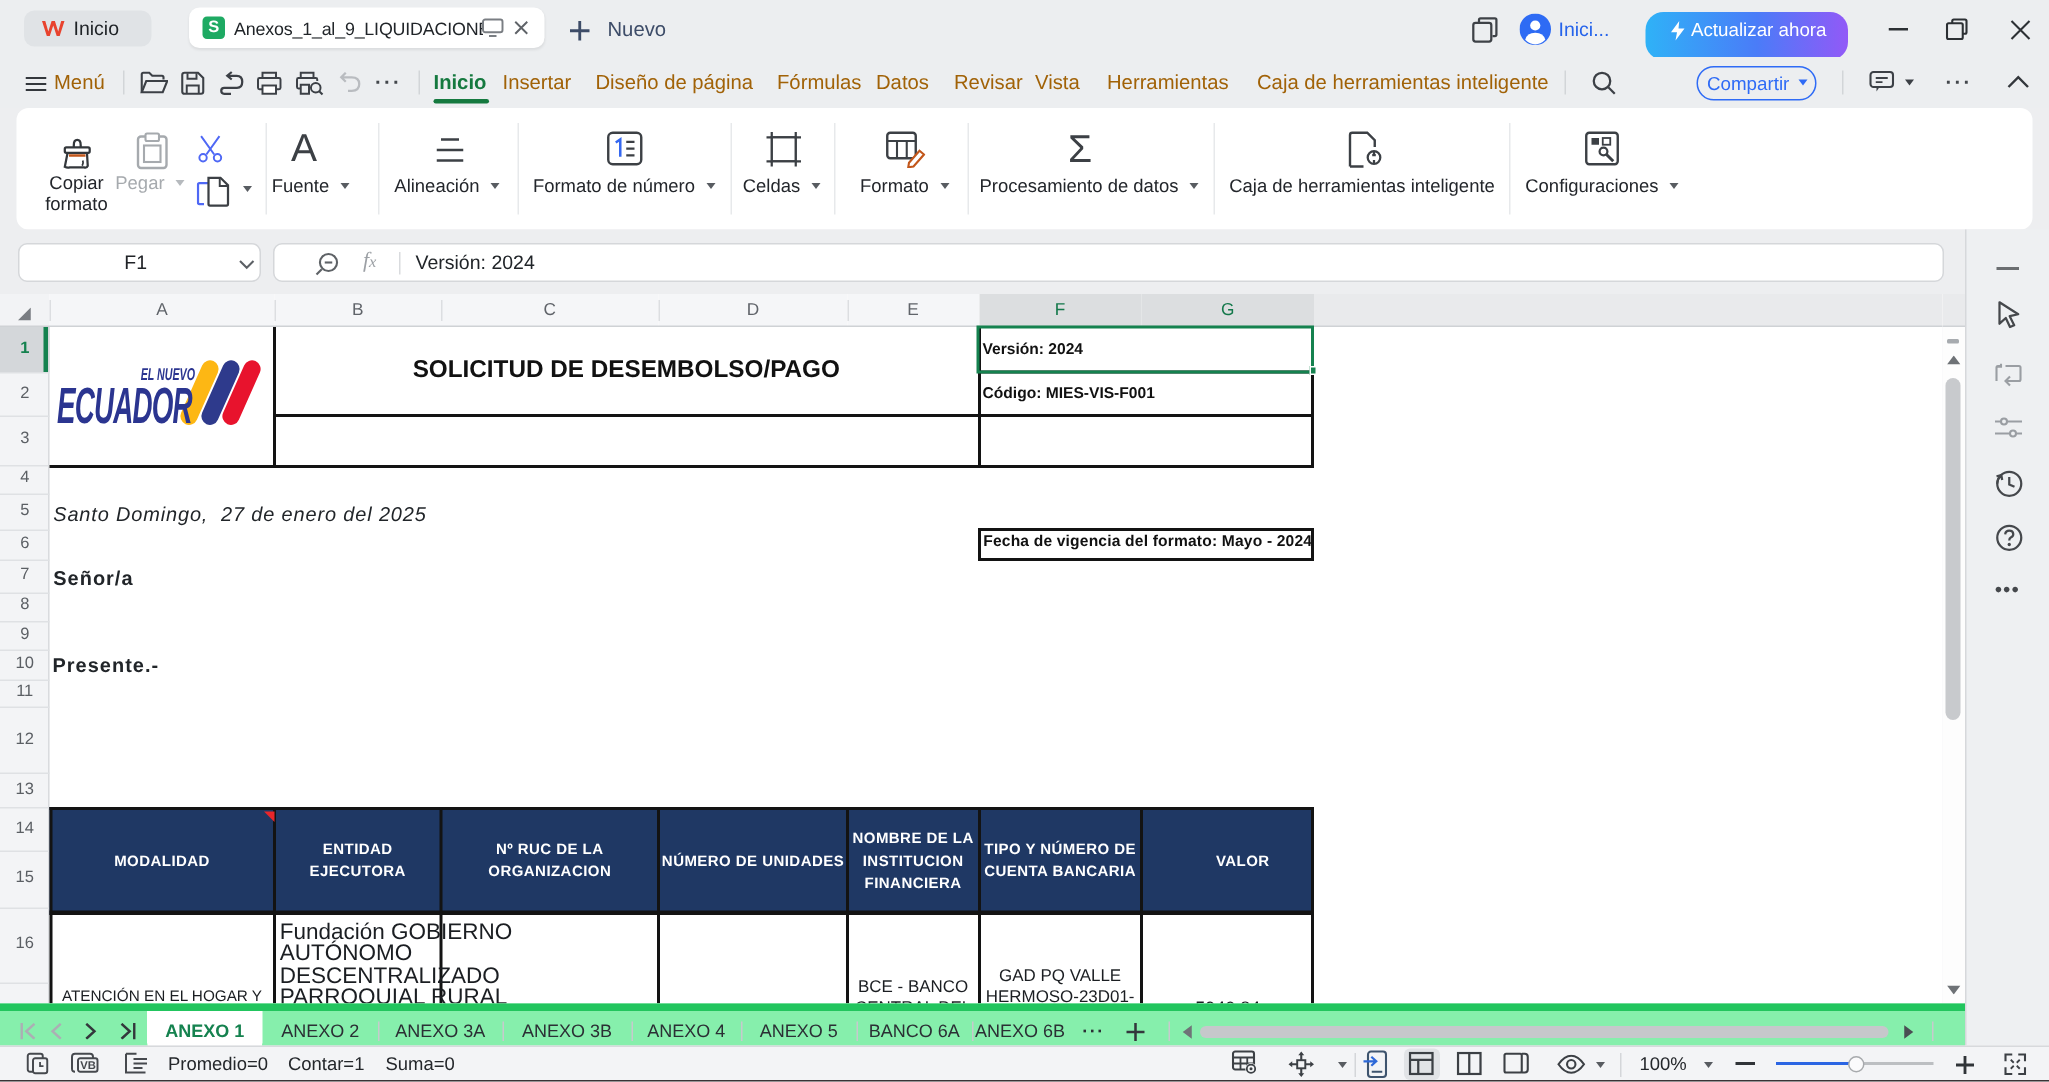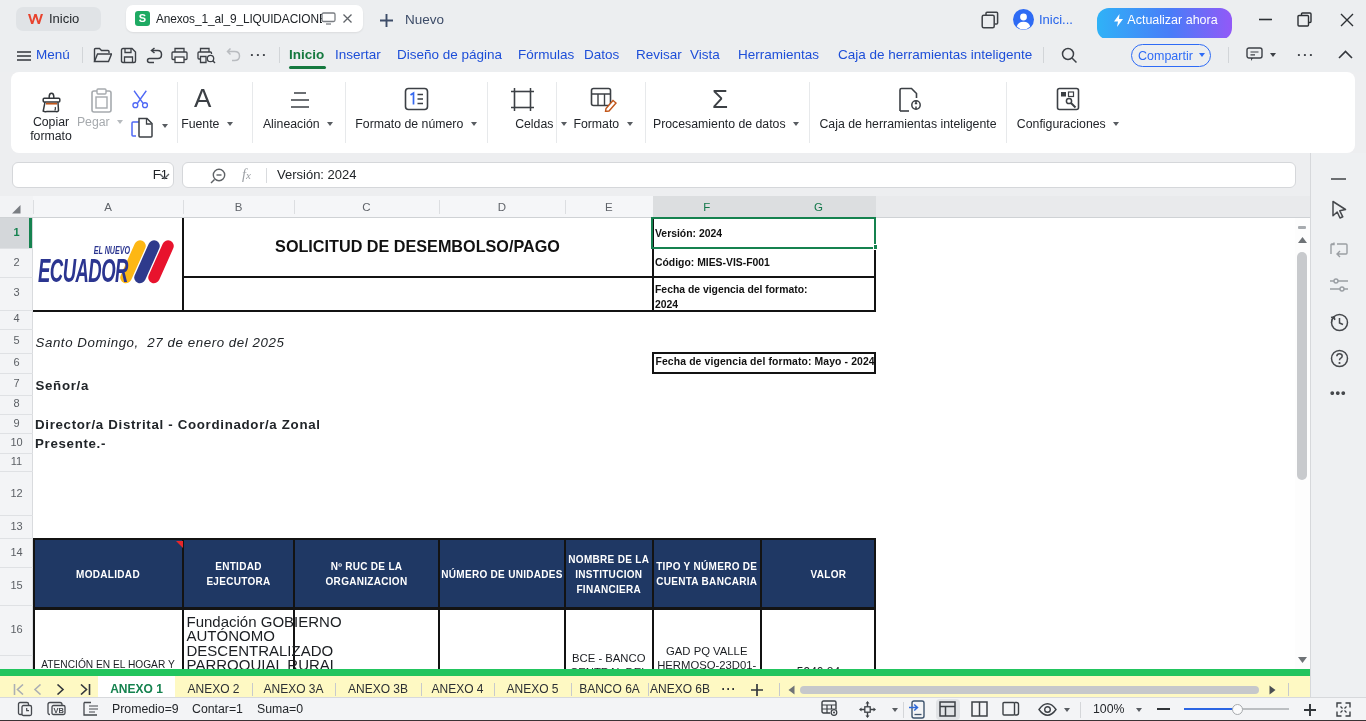--- a/index.html
+++ b/index.html
@@ -8,21 +8,21 @@
 .ic{position:absolute}
 svg{display:block}
 
 #titlebar{position:absolute;left:0;top:0;width:1366px;height:38px;background:#eceef0}
 .hometab{position:absolute;left:16px;top:7px;width:85px;height:24px;background:#e0e3e6;border-radius:7px}
 .doctab{position:absolute;left:126px;top:5px;width:237px;height:27px;background:#fff;border-radius:7px;box-shadow:0 1px 2px rgba(0,0,0,.08)}
 .sbadge{position:absolute;left:9px;top:6px;width:15px;height:15px;background:#1eaa63;border-radius:3px;color:#fff;font-size:11px;font-weight:bold;text-align:center;line-height:15px}
 .pill{position:absolute;left:1097px;top:8px;width:135px;height:32px;border-radius:12px;background:linear-gradient(90deg,#2fb2f7 0%,#4a7cf8 55%,#9259f7 100%);color:#fff;font-size:12.5px;line-height:24px;text-align:center;padding-left:16px}
 
 #menubar{position:absolute;left:0;top:38px;width:1366px;height:34px;background:#eceef0}
-.mitem{position:absolute;top:0;height:34px;line-height:34px;font-size:13.5px;color:#1d4ed8;white-space:nowrap}
+.mitem{position:absolute;top:0;height:34px;line-height:34px;font-size:13.5px;color:#a16207;white-space:nowrap}
 .msep{position:absolute;top:9px;width:1px;height:16px;background:#d2d5d8}
 
 #toolbar{position:absolute;left:0;top:72px;width:1366px;height:81px}
 #tpanel{position:absolute;left:11px;top:0;width:1344px;height:81px;background:#fff;border-radius:8px}
 .tsep{position:absolute;top:10px;width:1px;height:61px;background:#e7e9eb}
 .tlabel{position:absolute;font-size:12.3px;color:#23262b;white-space:nowrap;text-align:center}
 .caret{display:inline-block;width:0;height:0;border-left:3.5px solid transparent;border-right:3.5px solid transparent;border-top:4px solid #585c61;vertical-align:2px;margin-left:4px}
 
 #fbar{position:absolute;left:0;top:153px;width:1366px;height:43px;background:#edeef0}
 .namebox{position:absolute;left:12px;top:8.5px;width:162px;height:26px;background:#fff;border:1px solid #d5d7da;border-radius:6px}
@@ -34,21 +34,21 @@
 .rowhdr{position:absolute;left:0;width:33px;background:#f3f4f6;font-size:11px;color:#5b5f64;text-align:center}
 .cells{position:absolute;left:33px;top:22px;width:843px;height:451px;background:#fff}
 .blk{position:absolute;background:#131313}
 .ctext{position:absolute;white-space:nowrap}
 .navytxt{position:absolute;color:#fff;font-size:10px;font-weight:bold;text-align:center;line-height:15px;letter-spacing:0.3px}
 .r16{position:absolute;font-size:12px;text-align:center;line-height:14.5px;color:#1b1e22}
 
 #vscroll{position:absolute;left:1295px;top:196px;width:15px;height:473px;background:#fdfdfd}
 #sidebar{position:absolute;left:1310px;top:153px;width:56px;height:544px;background:#eef0f2;border-left:1px solid #d6d8db}
 
-#tabbar{position:absolute;left:0;top:669px;width:1310px;height:45px;background:#fef9c3;border-top:7px solid #22c55e}
+#tabbar{position:absolute;left:0;top:669px;width:1310px;height:45px;background:#86efac;border-top:5px solid #22c55e}
 .stab{position:absolute;top:0;height:27px;line-height:27px;font-size:12px;color:#2b2f34;text-align:center;white-space:nowrap}
 .tabsep{position:absolute;top:7px;width:1px;height:13px;background:#c7cacd}
 
 #statusbar{position:absolute;left:0;top:696.5px;width:1366px;height:24.5px;background:#f3f4f6;border-top:1px solid #d7d9dc}
 .stxt{position:absolute;top:0;height:24px;line-height:22px;font-size:12.3px;color:#24272b;white-space:nowrap}
 </style></head>
 <body>
 <div id="titlebar">
   <div class="hometab">
     <svg class="ic" style="left:11px;top:5px" width="17" height="14" viewBox="0 0 17 14">
@@ -203,21 +203,21 @@
       <path d="M6.5 8 L9.5 6 V17.5" fill="none" stroke="#3568f0" stroke-width="1.7"></path>
       <path d="M13.5 7.5 H19 M13.5 12 H19 M13.5 16.5 H19" stroke="#3c4045" stroke-width="1.5"></path>
     </svg>
   <div class="tlabel" style="left:340px;top:45px;width:152px">Formato de número <span class="caret"></span></div>
   <div class="tsep" style="left:487px"></div>
 
   <svg class="ic" style="left:510px;top:15px" width="25" height="25" viewBox="0 0 25 25">
       <path d="M4.5 1 V4.5 H1 M20.5 1 V4.5 H24 M4.5 24 V20.5 H1 M20.5 24 V20.5 H24" stroke="#3c4045" stroke-width="1.5" fill="none"></path>
       <rect x="4.5" y="4.5" width="16" height="16" fill="none" stroke="#3c4045" stroke-width="1.6"></rect>
     </svg>
-  <div class="tlabel" style="left:508px;top:45px;width:66px">Celdas <span class="caret"></span></div>
+  <div class="tlabel" style="left:488px;top:45px;width:66px">Celdas <span class="caret"></span></div>
   <div class="tsep" style="left:556px"></div>
 
   <svg class="ic" style="left:590px;top:15px" width="27" height="25" viewBox="0 0 27 25">
       <rect x="1.5" y="1.5" width="19" height="17" rx="2" fill="none" stroke="#3c4045" stroke-width="1.6"></rect>
       <path d="M1.5 7 H20.5 M8 7 V18.5 M14.5 7 V18.5" stroke="#3c4045" stroke-width="1.4"></path>
       <path d="M16 21.5 L23 13.5 L26 16 L19 24 L15.5 24.5 Z" fill="#fff" stroke="#c2571b" stroke-width="1.4"></path>
     </svg>
   <div class="tlabel" style="left:566px;top:45px;width:74px">Formato <span class="caret"></span></div>
   <div class="tsep" style="left:645px"></div>
 
@@ -238,21 +238,21 @@
       <rect x="1.5" y="1.5" width="21" height="21" rx="2" fill="none" stroke="#3c4045" stroke-width="1.6"></rect>
       <rect x="5" y="5" width="5" height="4.5" fill="#3c4045"></rect>
       <rect x="12.5" y="5" width="5" height="4.5" fill="none" stroke="#3c4045" stroke-width="1.2"></rect>
       <circle cx="13" cy="14" r="2.6" fill="none" stroke="#3c4045" stroke-width="1.5"></circle>
       <path d="M15 16 L19.5 20.5" stroke="#3c4045" stroke-width="2"></path>
     </svg>
   <div class="tlabel" style="left:1010px;top:45px;width:116px">Configuraciones <span class="caret"></span></div>
 </div>
 <div id="fbar">
   <div class="namebox">
-    <div class="abs" style="left:0;top:4px;width:155px;text-align:right;font-size:13px;color:#202327">F1</div>
+    <div class="abs" style="left:0;top:4px;width:155px;text-align:center;font-size:13px;color:#202327">F1</div>
     <svg class="ic" style="left:146px;top:10px" width="11" height="7" viewBox="0 0 11 7">
         <path d="M1 1 L5.5 5.5 L10 1" fill="none" stroke="#5c6065" stroke-width="1.4"></path>
       </svg>
   </div>
   <div class="fxbox">
     <svg class="ic" style="left:27px;top:5px" width="16" height="16" viewBox="0 0 16 16">
         <circle cx="9" cy="7" r="5.7" fill="none" stroke="#5e6266" stroke-width="1.4"></circle>
         <path d="M6.5 7 H11.5" stroke="#5e6266" stroke-width="1.4"></path>
         <path d="M4.5 11.5 L1 15" stroke="#5e6266" stroke-width="1.4"></path>
       </svg>
@@ -342,28 +342,26 @@
         </g>
       <g transform="translate(1,60) scale(0.545,1)">
           <text font-size="34" font-weight="bold" font-style="italic" letter-spacing="-1">ECUADOR</text>
         </g>
     </g>
   </svg>
 
   <div class="ctext" style="left:183px;top:40.5px;width:469px;text-align:center;font-size:16.2px;font-weight:bold;color:#111">SOLICITUD DE DESEMBOLSO/PAGO</div>
   <div class="ctext" style="left:655px;top:31.5px;font-size:10.4px;font-weight:bold;color:#111">Versión: 2024</div>
   <div class="ctext" style="left:655px;top:61px;font-size:10.4px;font-weight:bold;color:#111">Código: MIES-VIS-F001</div>
-  <div class="ctext" style="left:655px;top:86px;font-size:10.4px;font-weight:bold;color:#111;line-height:15.4px;white-space:normal;width:165px">Fecha de vigencia del formato: 2024</div>
 
   <div class="abs" style="left:651.5px;top:155.5px;width:224.5px;height:22px;border:2px solid #131313"></div>
   <div class="ctext" style="left:655.5px;top:159.5px;font-size:10.4px;font-weight:bold;color:#111;letter-spacing:0.12px">Fecha de vigencia del formato: Mayo - 2024</div>
 
   <div class="ctext" style="left:35.5px;top:138.5px;font-size:13.3px;font-style:italic;letter-spacing:0.57px">Santo Domingo,&nbsp; 27 de enero del 2025</div>
   <div class="ctext" style="left:35.5px;top:181.5px;font-size:13.3px;font-weight:bold;letter-spacing:0.68px">Señor/a</div>
-  <div class="ctext" style="left:35px;top:220.5px;font-size:13.3px;font-weight:bold;letter-spacing:0.68px">Director/a Distrital - Coordinador/a Zonal</div>
   <div class="ctext" style="left:35px;top:240px;font-size:13.3px;font-weight:bold;letter-spacing:0.68px">Presente.-</div>
 
   <div class="abs" style="left:33px;top:342.2px;width:843px;height:72px;background:#1f3864"></div>
   <div class="blk" style="left:33px;top:342.2px;width:843px;height:2.3px"></div>
   <div class="blk" style="left:33px;top:411.4px;width:843px;height:2.8px"></div>
   <div class="blk" style="left:33px;top:342.2px;width:2px;height:72px"></div>
   <div class="blk" style="left:182px;top:342.2px;width:2.1px;height:72px"></div>
   <div class="blk" style="left:293px;top:342.2px;width:2.1px;height:72px"></div>
   <div class="blk" style="left:438px;top:342.2px;width:2.1px;height:72px"></div>
   <div class="blk" style="left:564px;top:342.2px;width:2.1px;height:72px"></div>
@@ -487,21 +485,21 @@
     </svg>
   <svg class="ic" style="left:47px;top:3px" width="19" height="16" viewBox="0 0 19 16">
       <path d="M3 13.5 Q1 13.5 1 11.5 V3.5 Q1 1.5 3 1.5 H13 Q15 1.5 15 3.5 V4.5" fill="none" stroke="#46494e" stroke-width="1.3"></path>
       <rect x="5" y="4.5" width="13" height="9" rx="1.5" fill="none" stroke="#46494e" stroke-width="1.3"></rect>
       <text x="6.5" y="11.5" font-size="7.5" font-weight="bold" fill="#46494e">VB</text>
     </svg>
   <svg class="ic" style="left:83px;top:3.5px" width="16" height="15" viewBox="0 0 16 15">
       <path d="M1 1.5 H8 M1 1.5 V14 H14" fill="none" stroke="#46494e" stroke-width="1.3"></path>
       <path d="M6 5 H15 M6 8 H15 M6 11 H12" stroke="#46494e" stroke-width="1.2"></path>
     </svg>
-  <div class="stxt" style="left:112px">Promedio=9</div>
+  <div class="stxt" style="left:112px">Promedio=0</div>
   <div class="stxt" style="left:192px">Contar=1</div>
   <div class="stxt" style="left:257px">Suma=0</div>
   <svg class="ic" style="left:821px;top:2.5px" width="18" height="17" viewBox="0 0 18 17">
       <rect x="1" y="1" width="14" height="12" rx="1.5" fill="none" stroke="#3c4045" stroke-width="1.4"></rect>
       <path d="M1 5 H15 M6 5 V13 M10.5 5 V13 M1 9 H15" stroke="#3c4045" stroke-width="1.2"></path>
       <circle cx="13" cy="12.5" r="3.8" fill="#f3f4f6"></circle>
       <circle cx="13" cy="12.5" r="2.8" fill="none" stroke="#3c4045" stroke-width="1.2"></circle>
       <circle cx="13" cy="12.5" r="1" fill="#3c4045"></circle>
     </svg>
   <svg class="ic" style="left:858px;top:2px" width="19" height="19" viewBox="0 0 19 19">

